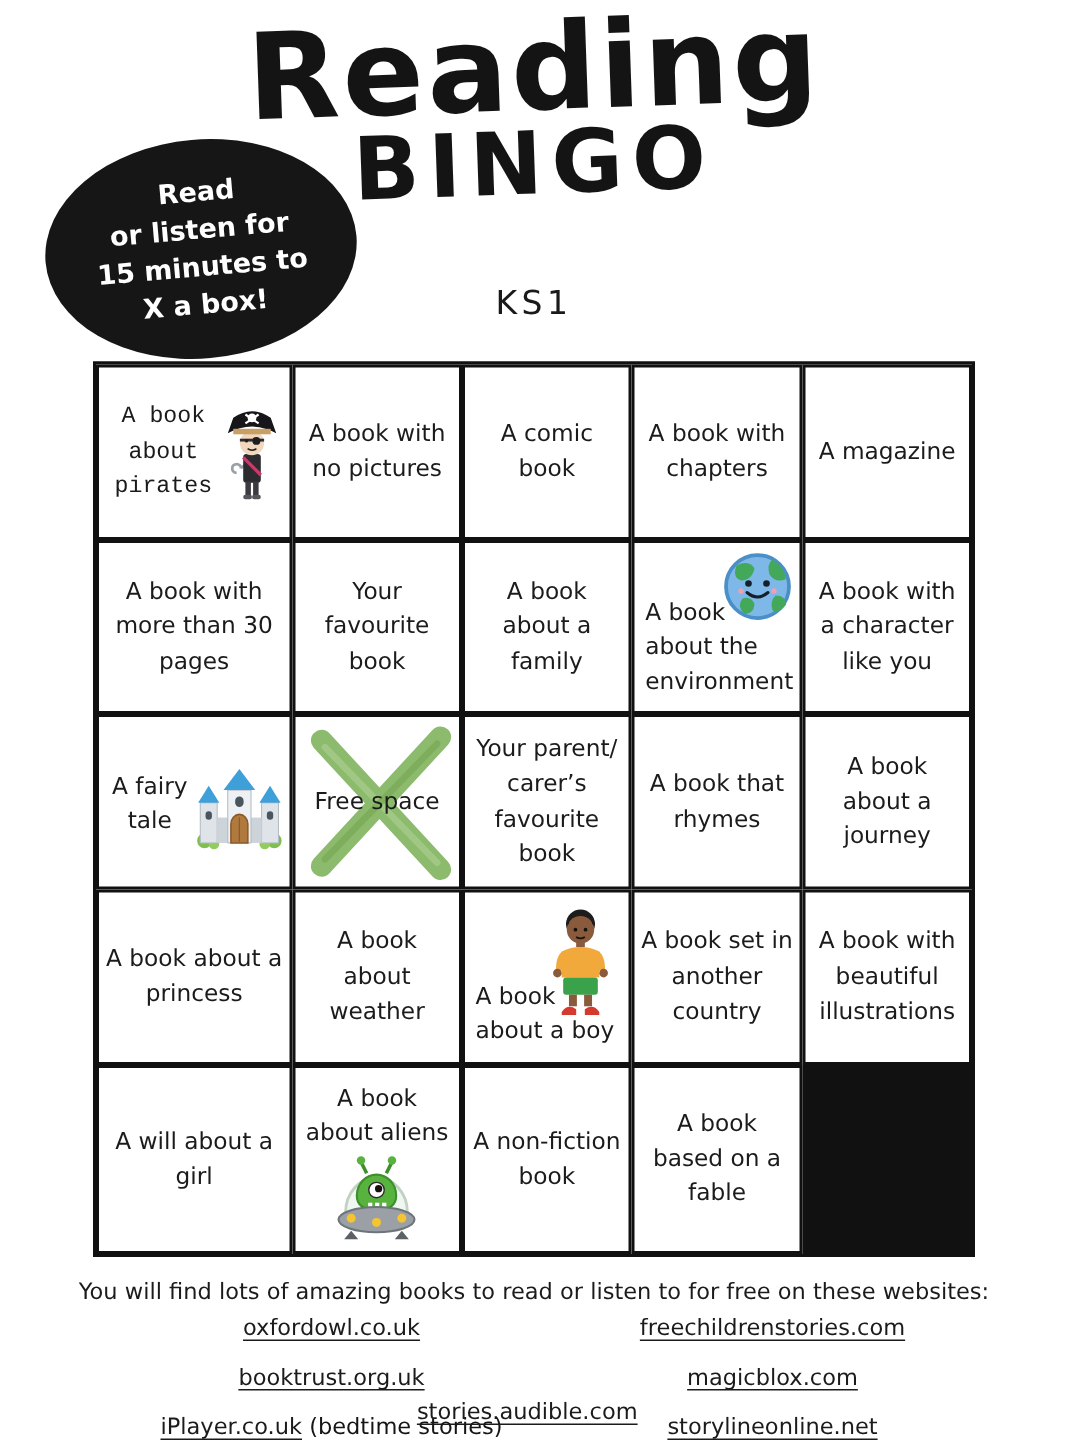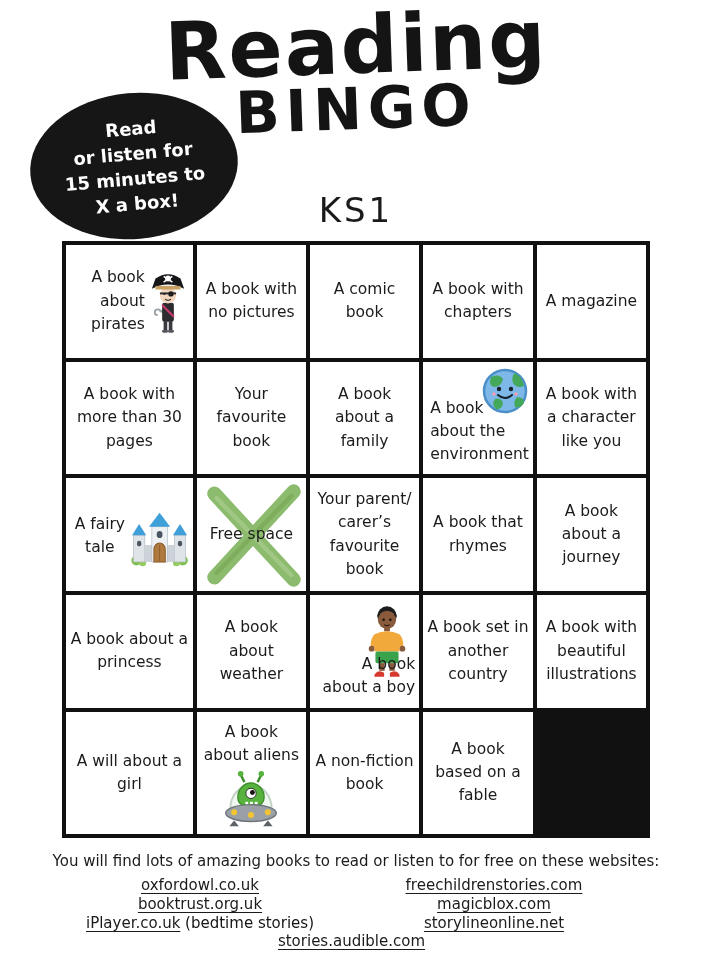--- a/index.html
+++ b/index.html
@@ -35,21 +35,21 @@
     font-size: 58px;
     font-weight: 800;
     letter-spacing: 6px;
     transform: rotate(-2deg);
     color: #141414;
   }
   .subtitle {
     position: absolute;
     left: 62px; top: 190px; width: 588px;
     text-align: center;
-    font-size: 34px;
+    font-size: 22px;
     letter-spacing: 3px;
     font-weight: 500;
     color: #1a1a1a;
   }
   .bubble {
     position: absolute;
     left: 30px; top: 93px;
     width: 208px; height: 146px;
     background: #161616;
     border-radius: 50%;
@@ -86,53 +86,53 @@
     justify-content: center;
     text-align: center;
     padding: 5px 4px;
     font-size: 15.5px;
     line-height: 1.5;
     color: #1b1b1b;
   }
   .cell .cell-label { position: relative; z-index: 2; }
 
   .cell.pirate-cell { justify-content: flex-start; padding-left: 7px; }
-  .cell.pirate-cell .cell-label { text-align: right; width: 62%; }
+  .cell.pirate-cell .cell-label { text-align: center; width: 62%; font-family: Liberation Mono, monospace; }
   .cell.pirate-cell svg { position: absolute; right: 3px; top: 16px; }
 
   .cell.env-cell { align-items: flex-end; padding-bottom: 8px; justify-content: center; }
   .cell.env-cell .cell-label { text-align: left; width: 100%; padding-left: 3px; }
   .cell.env-cell svg { position: absolute; right: 4px; top: 5px; }
 
   .cell.fairy-cell { flex-direction: row; justify-content: flex-start; padding-top: 8px; }
   .cell.fairy-cell svg { margin-top: 3px; }
 
   .cell.free-cell .x-mark { position: absolute; left: 2px; top: 2px; width: 110px; height: 111px; z-index: 1; }
 
   .cell.boy-cell { align-items: flex-end; padding-bottom: 8px; }
-  .cell.boy-cell .cell-label { text-align: right; width: 100%; padding-left: 3px; }
+  .cell.boy-cell .cell-label { text-align: left; width: 100%; padding-left: 3px; }
   .cell.boy-cell svg.boy { position: absolute; right: 6px; top: 8px; }
 
   .cell.alien-cell { flex-direction: column; justify-content: flex-start; padding-top: 9px; }
   .cell.alien-cell svg { margin-top: 2px; }
 
   
   .footer-intro {
     position: absolute;
     left: 0; top: 852px; width: 712px;
     text-align: center;
     font-size: 15px;
     color: #1b1b1b;
   }
   .links-grid {
     position: absolute;
-    left: 53px; top: 876px; width: 588px;
+    left: 74px; top: 876px; width: 588px;
     display: grid;
     grid-template-columns: 1fr 1fr;
-    row-gap: 1px;
+    row-gap: 15px;
     font-size: 15px;
   }
   .links-grid .link-slot { text-align: center; }
   .link { text-decoration: underline; text-underline-offset: 3px; color: #1b1b1b; cursor: pointer; }
   .link-suffix { text-decoration: none; }
   .bottom-link-row {
     position: absolute;
     left: 0; top: 932px; width: 703px;
     text-align: center;
     font-size: 15px;

